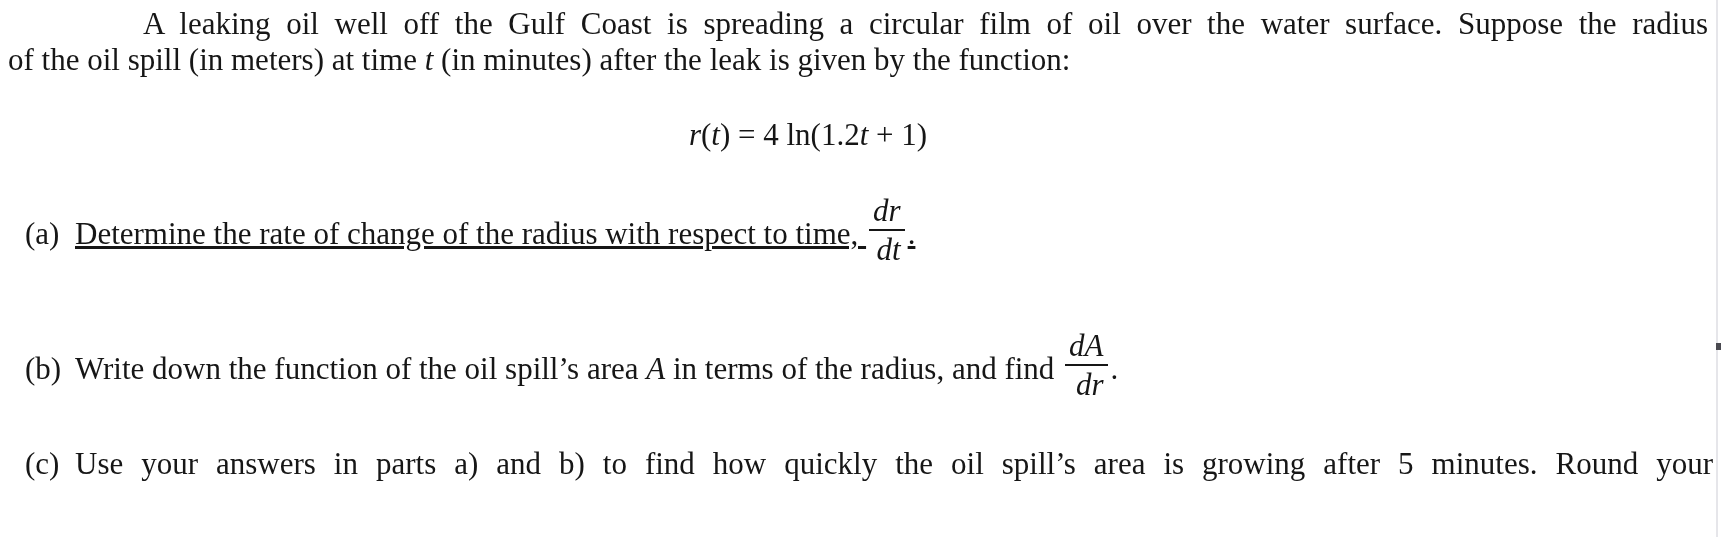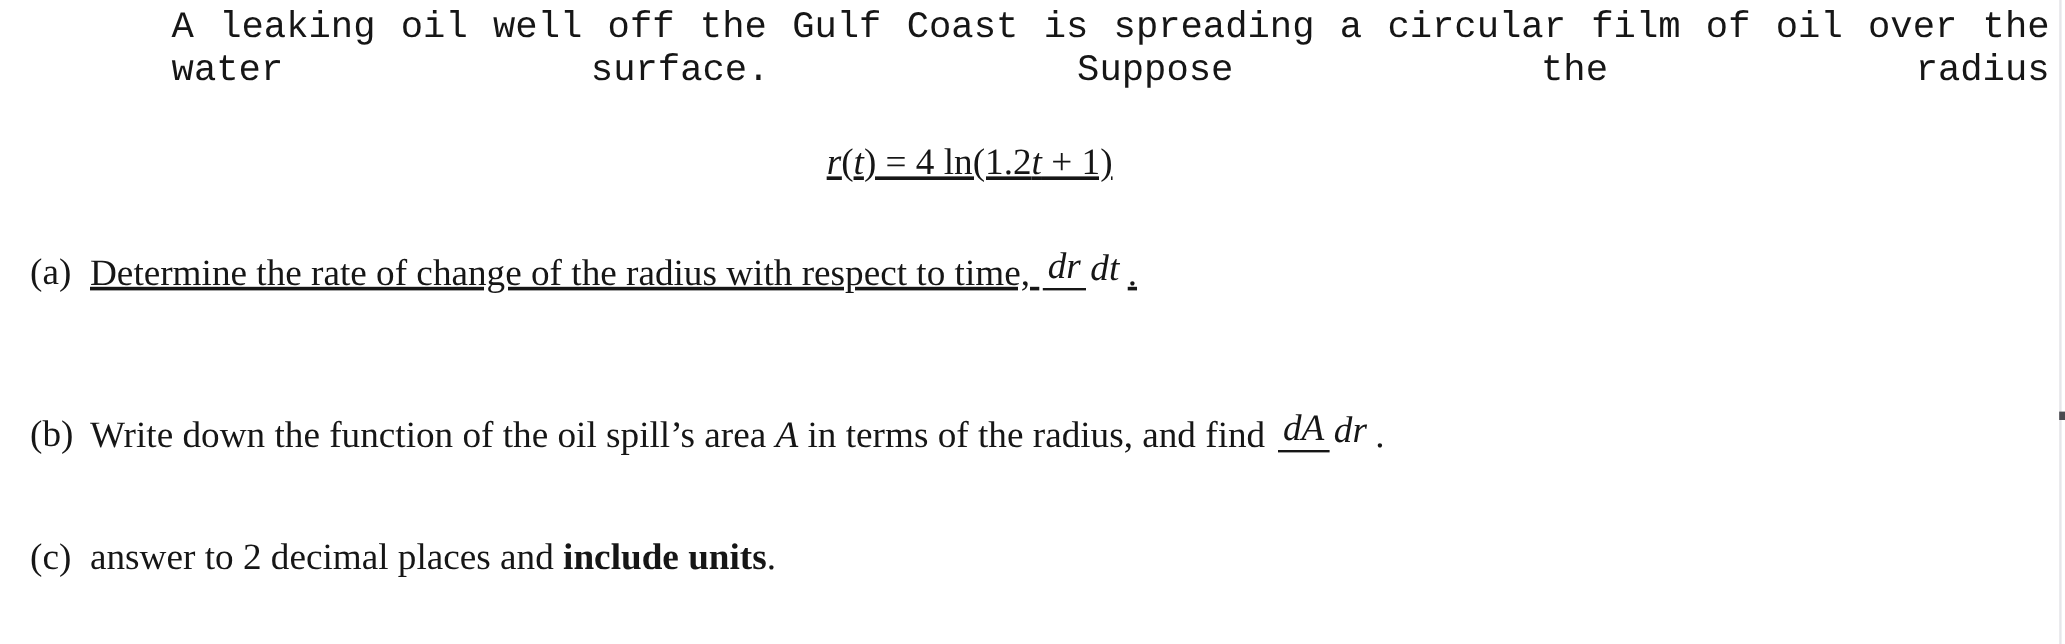--- a/index.html
+++ b/index.html
@@ -15,60 +15,58 @@
   }
   .it { font-style: italic; }
   .bd { font-weight: 700; }
 
   .intro {
     position: absolute;
     left: 8px;
     top: 6px;
     width: 1700px;
     line-height: 36px;
-    font-family: Liberation Mono, monospace;
   }
   .intro-line1 {
     display: block;
     padding-left: 135px;
     text-align: justify;
     text-align-last: justify;
   }
   .intro-line2 { display: block; }
 
   .display-formula {
     position: absolute;
     left: 0;
     top: 117px;
     width: 1616px;
     text-align: center;
     line-height: 36px;
-    text-decoration: underline;
   }
 
   .part {
     position: absolute;
     left: 25px;
     white-space: nowrap;
   }
   .part-label {
     display: inline-block;
     width: 50px;
   }
   .part-a { top: 196px; text-decoration: underline; }
   .part-b { top: 331px; }
 
   .frac {
     display: inline-flex;
-    flex-direction: row;
-    align-items: flex-start;
+    flex-direction: column;
+    align-items: flex-end;
     vertical-align: middle;
     position: relative;
     top: -7px;
-    margin: 15px 3px;
+    margin: 4px 3px;
     line-height: 1;
   }
   .frac .num {
     padding: 2px 4px 3px;
     border-bottom: 2px solid #161616;
   }
   .frac .den { padding: 3px 4px 1px; }
 
   .part-c {
     top: 444px;
@@ -104,36 +102,37 @@
     width: 5px;
     height: 7px;
     background: #4a4a50;
   }
 </style>
 </head>
 <body>
 
 <div class="intro">
   <span class="intro-line1"><span>A leaking oil well off the Gulf Coast is spreading a circular film of oil over the water surface. Suppose the radius</span></span>
+  <span class="intro-line2"><span>of the oil spill (in meters) at time </span><span class="it">t</span><span> (in minutes) after the leak is given by the function:</span></span>
 </div>
 
 <div class="display-formula"><span class="it">r</span><span>(</span><span class="it">t</span><span>) = 4 ln(1.2</span><span class="it">t</span><span> + 1)</span></div>
 
 <div class="part part-a">
   <span class="part-label">(a)</span><span><span>Determine the rate of change of the radius with respect to time, </span></span><span class="frac">
       <span class="num"><span class="it">dr</span></span>
       <span class="den"><span class="it">dt</span></span>
     </span><span><span>.</span></span>
 </div>
 
 <div class="part part-b">
   <span class="part-label">(b)</span><span><span>Write down the function of the oil spill’s area </span><span class="it">A</span><span> in terms of the radius, and find </span></span><span class="frac">
       <span class="num"><span class="it">dA</span></span>
       <span class="den"><span class="it">dr</span></span>
     </span><span><span>.</span></span>
 </div>
 
 <div class="part part-c">
-  <span class="part-label">(c)</span><span class="part-c-body"><span class="c-line2"><span>answer to 2 decimal places and </span><span class="bd">include units</span><span>.</span></span></span>
+  <span class="part-label">(c)</span><span class="part-c-body"><span class="c-line1"><span>Use your answers in parts a) and b) to find how quickly the oil spill’s area is growing after 5 minutes. Round your</span></span></span>
 </div>
 
 <div class="page-edge-divider"></div>
 <div class="clipped-glyph-fragment"></div>
 
 </body></html>

